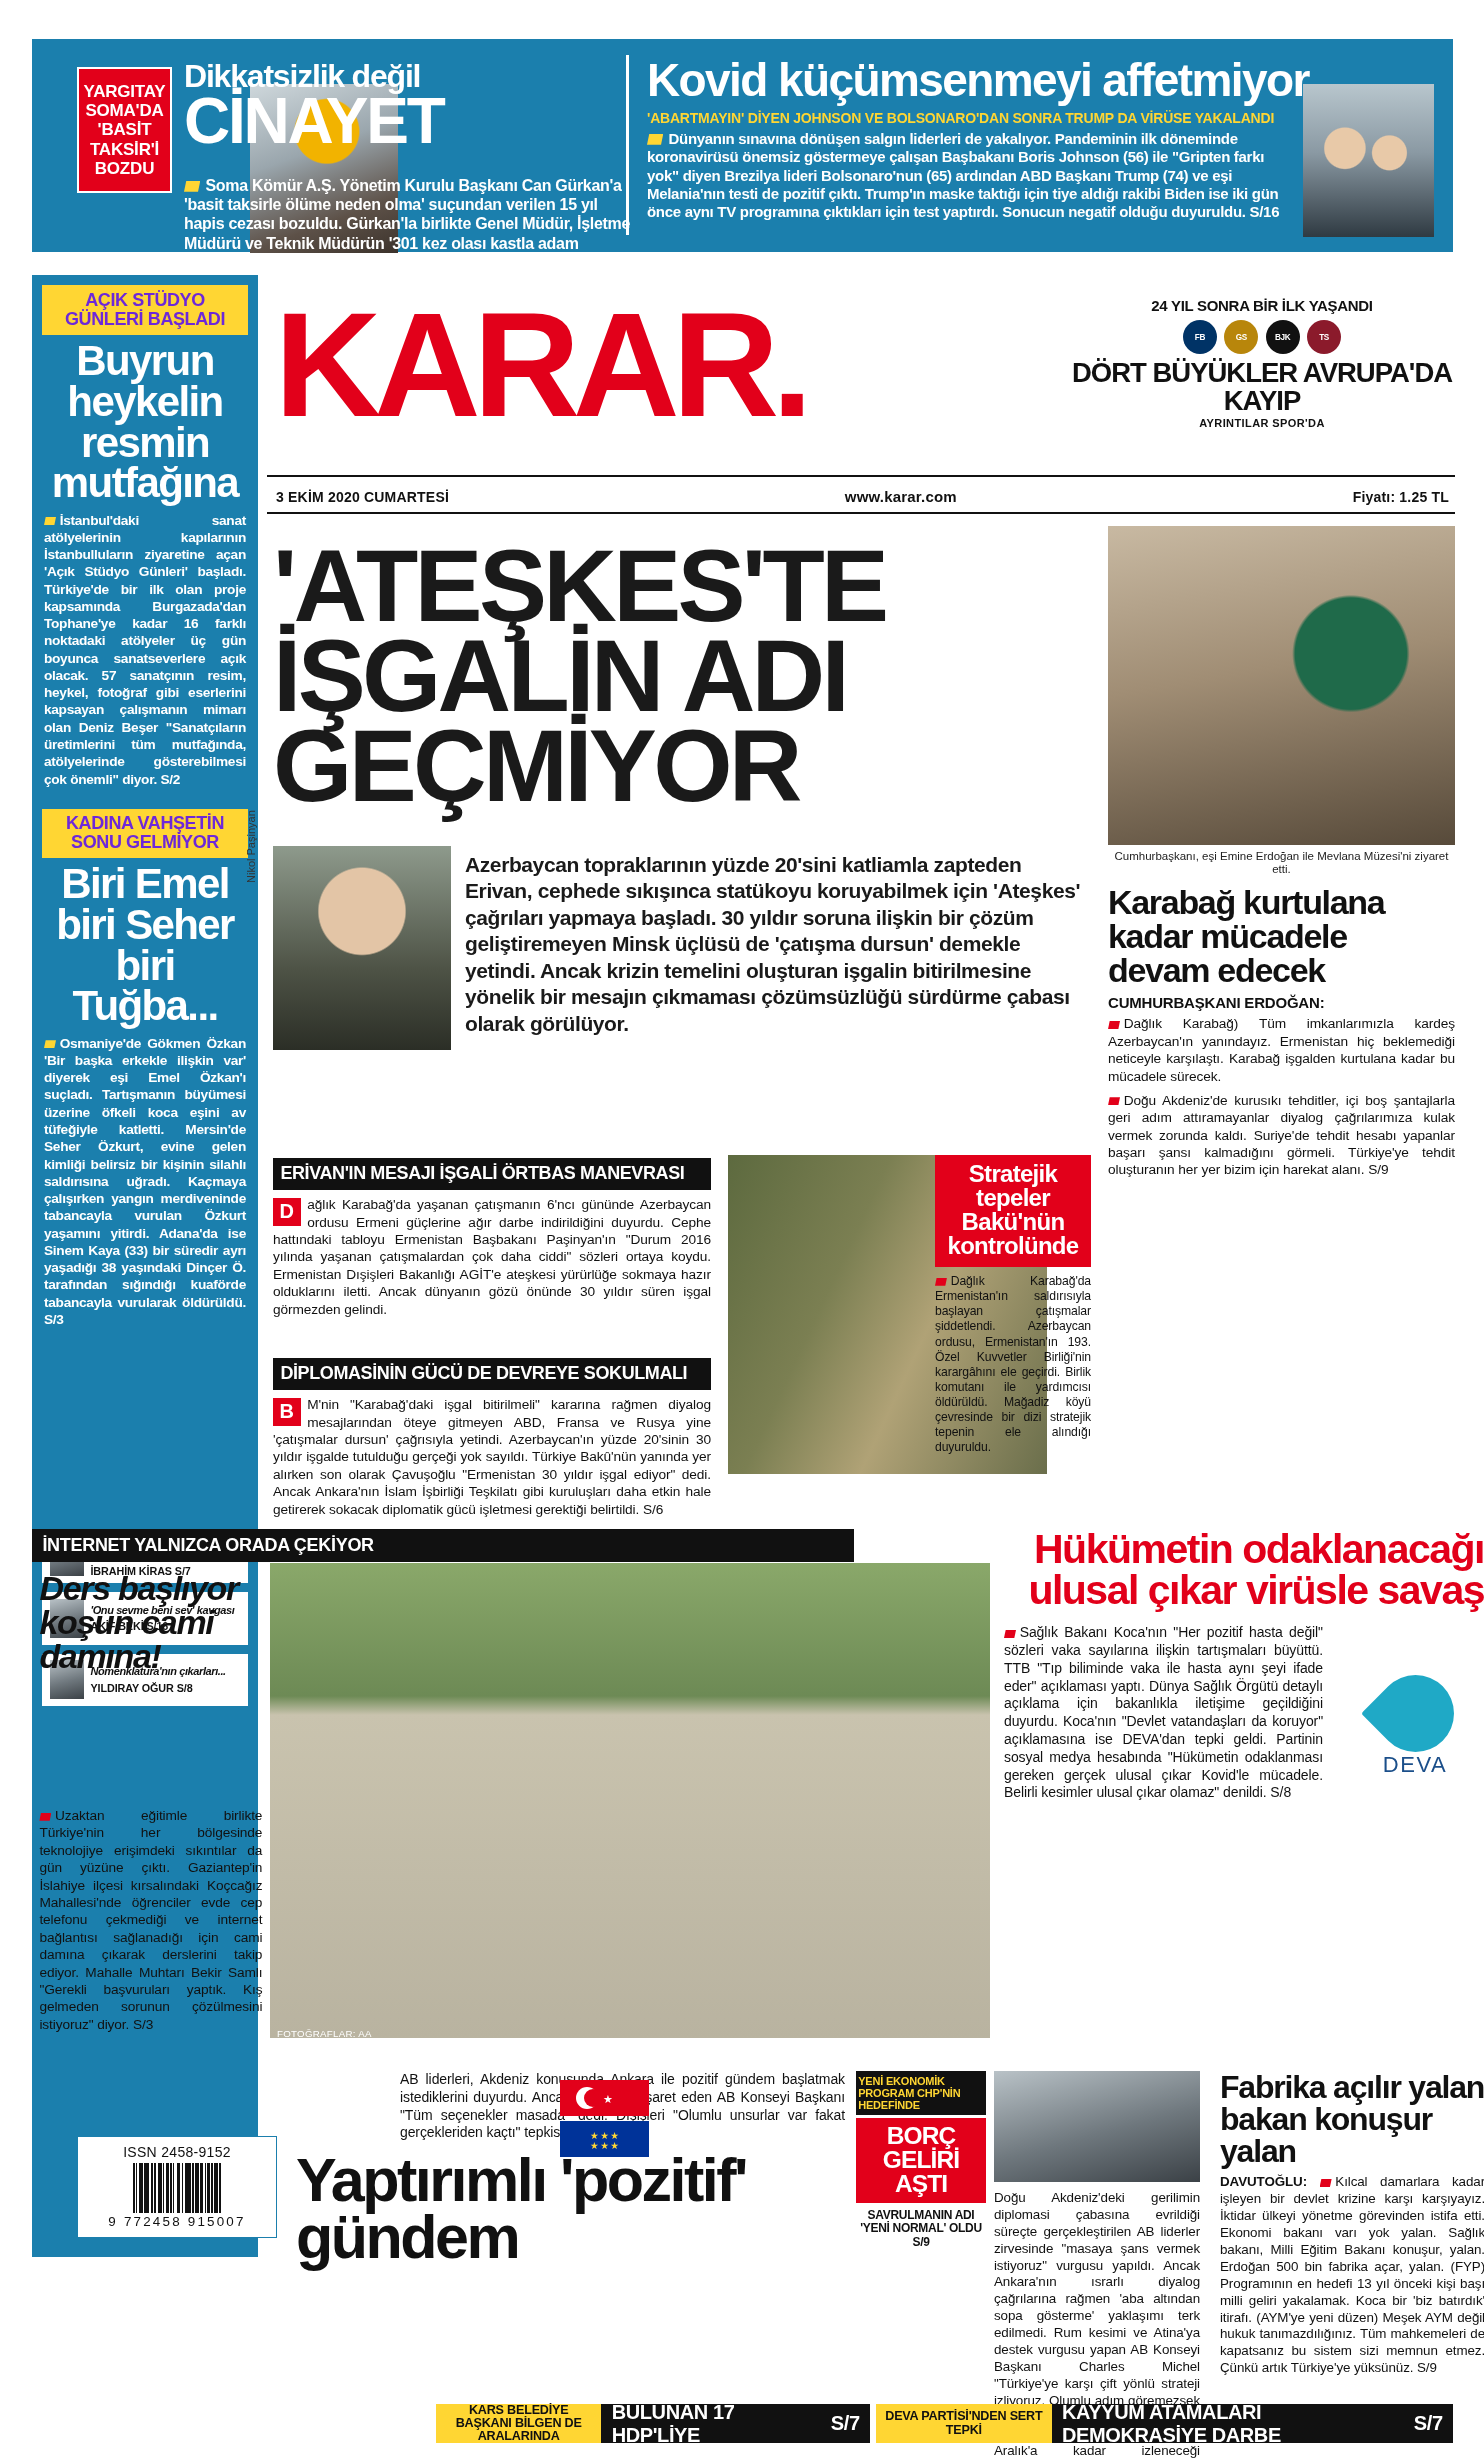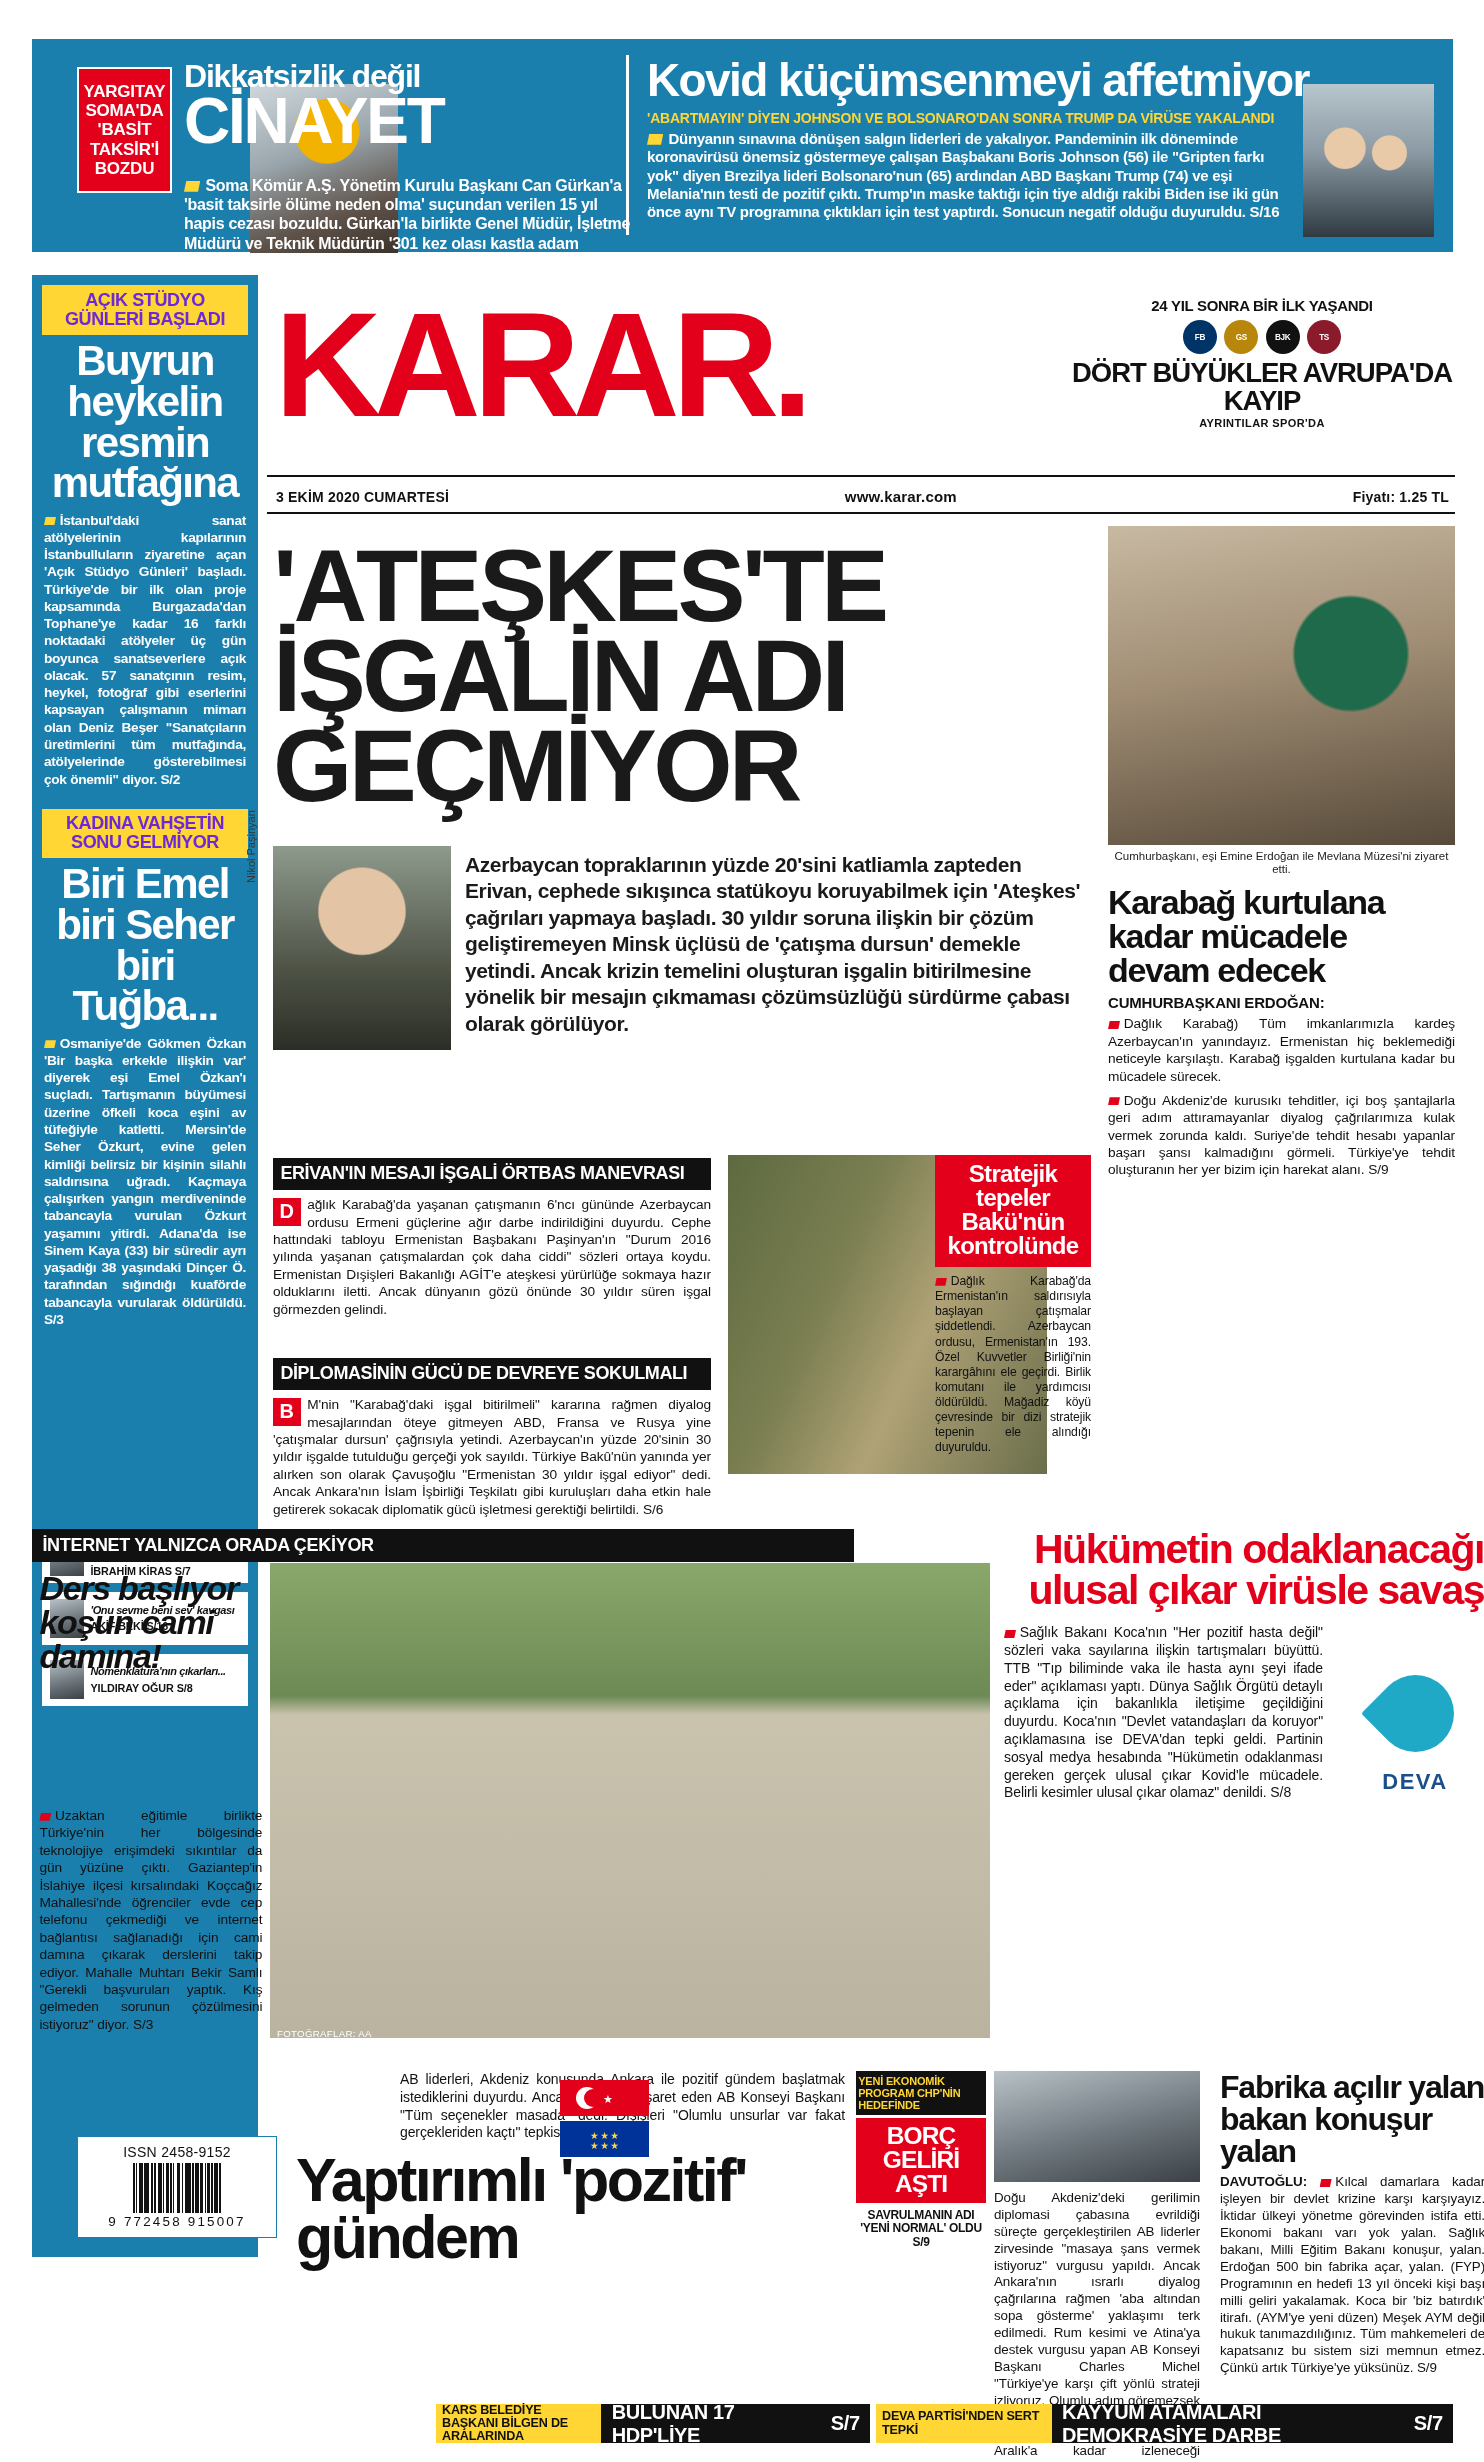--- a/index.html
+++ b/index.html
@@ -175,21 +175,21 @@
   #mb-left .h { font-size: 34px; font-weight:bold; font-style:italic; line-height:1.0; letter-spacing:-1.3px; color:#111;}
   #mb-left .b { font-size: 13.7px; line-height:1.27; text-align:justify; margin-top: 134px; letter-spacing:-0.1px;}
   #mb-credit { position:absolute; left: 245px; top: 499px; font-size: 9.7px; color:#fff; letter-spacing:0.3px; }
 
   #mb-right { position:absolute; left: 972px; top: 0; width: 480px; }
   #mb-right .h { color:#e2001a; font-size: 41px; font-weight:bold; line-height:1.0; letter-spacing:-1.5px; text-align:right;}
   #mb-right .b { font-size: 14px; line-height:1.27; text-align:justify; margin-top: 13.4px; letter-spacing:-0.1px; width: 319px;}
   #deva { position:absolute; right: 6px; top: 146px; width: 126px; text-align:center; }
   #deva .drop { width: 77px; height: 77px; margin: 0 auto;
     background:#1fa9c6; border-radius: 50% 50% 50% 3px; transform: rotate(45deg); }
-  #deva .nm { font-size: 22px; font-weight:bold; color:#1b4f8a; letter-spacing:1.5px; margin-top: 17px; }
+  #deva .nm { font-size: 22px; font-weight:normal; color:#1b4f8a; letter-spacing:1.5px; margin-top: 0; }
 
   
   #bot { position:absolute; left:32px; top: 2071px; width: 1421px; height: 327px; }
   #bot-flag-wrap { position:absolute; left: 264px; top: 9px; width: 97px; height: 82px; }
   #bot-left { position:absolute; left: 264px; top: 0; width: 549px; }
   #bot-left .b { font-size: 14px; line-height:1.27; text-align:justify; letter-spacing:-0.1px; margin-left: 104px; width: 445px;}
   #bot-left .h { font-size: 61px; font-weight:bold; line-height:0.92; letter-spacing:-2.5px; margin-top: 10.4px;}
 
   #bot-mid { position:absolute; left: 824px; top: 0; width: 349px; }
   #bot-mid .b { font-size: 13.4px; line-height:1.26; text-align:justify; letter-spacing:-0.1px; width: 208px;}
@@ -208,21 +208,21 @@
   
   .colum { background:#fff; margin: 9px 10.4px; padding: 6.7px 7.4px; display:flex; gap:6.7px; align-items:center;}
   .colum .av { width: 34px; height: 39px; background:#95a7b2; flex:none; }
   .colum .tx { flex:1; }
   .colum .q { font-size: 11px; font-weight:bold; font-style:italic; line-height:1.08; letter-spacing:-0.4px;}
   .colum .n { font-size: 10.8px; font-weight:bold; margin-top:3.7px; letter-spacing:-0.1px;}
 
   
   .botbar { position:absolute; height: 39px; background:#111; display:flex; align-items:stretch; }
   .botbar .yel { background:#ffd633; color:#111; font-weight:bold; font-size: 12.6px; line-height:1.05;
-    display:flex; flex-direction:column; align-items:center; justify-content:center; padding: 17px 6px; text-align:left;
+    display:flex; flex-direction:column; align-items:center; justify-content:center; padding: 17px 6px; text-align:center;
     letter-spacing:-0.2px; }
   .botbar .wt { color:#fff; font-weight:bold; font-size: 20px; letter-spacing:-0.4px;
     display:flex; align-items:center; padding: 0 10.4px; }
   #bb1 { left: 876px; top: 2404px; width: 577px; }
   #bb2 { left: 436px; top: 2404px; width: 434px; }
 
   
   .ph-miner { width:100%; height:100%;
     background:
       radial-gradient(circle at 52% 28%, #f2b300 0 22%, rgba(0,0,0,0) 23%),

